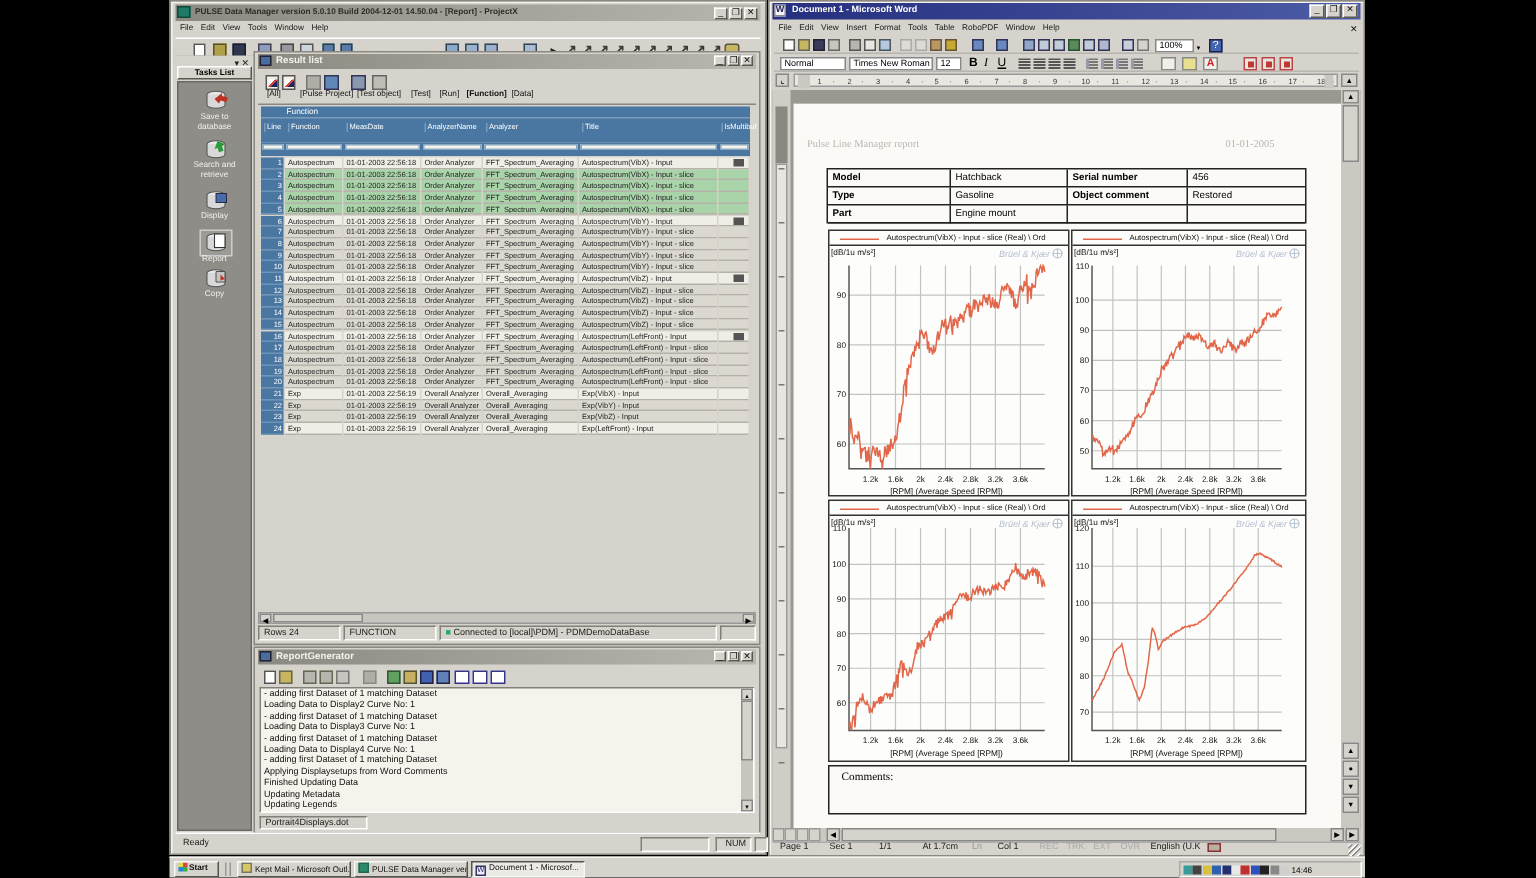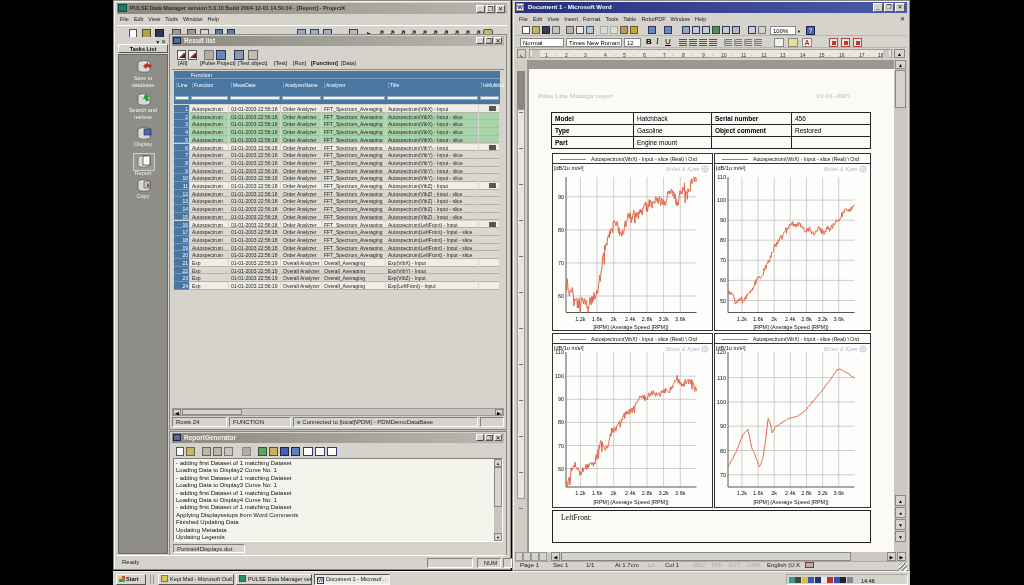--- a/index.html
+++ b/index.html
@@ -713,21 +713,21 @@
               <text x="123.8" y="150" font-size="5.5" text-anchor="middle" fill="#111">3.6k</text>
               <text x="76" y="159" font-size="5.5" text-anchor="middle" fill="#111">[RPM] (Average Speed [RPM])</text>
               <text x="143" y="6" font-size="6" text-anchor="end" fill="#b3bdd0" font-style="italic">Brüel &amp; Kjær</text>
               <circle cx="148" cy="4" r="3" fill="none" stroke="#b3bdd0" stroke-width="0.8"></circle>
               <path d="M145 4h6M148 1v6" stroke="#b3bdd0" stroke-width="0.6"></path>
               <text x="1" y="5" font-size="5.5" fill="#111">[dB/1u m/s²]</text>
               <polyline points="13.0,122.2 13.6,121.1 14.1,119.6 14.7,119.0 15.2,118.2 15.8,116.2 16.3,115.5 16.9,115.1 17.4,114.2 18.0,113.1 18.5,111.1 19.1,111.2 19.6,109.5 20.2,108.1 20.7,108.1 21.3,106.4 21.8,104.9 22.4,103.0 22.9,102.5 23.5,101.0 24.0,99.6 24.6,98.5 25.2,96.3 25.7,94.8 26.3,93.9 26.8,93.1 27.4,91.0 27.9,89.8 28.5,89.0 29.0,88.8 29.6,87.7 30.1,87.4 30.7,86.9 31.2,86.4 31.8,86.2 32.3,85.4 32.9,84.3 33.4,86.6 34.0,89.6 34.5,91.7 35.1,94.2 35.6,97.7 36.2,100.1 36.8,102.6 37.3,104.6 37.9,104.9 38.4,106.2 39.0,107.5 39.5,108.1 40.1,110.1 40.6,111.8 41.2,113.5 41.7,114.8 42.3,115.9 42.8,117.7 43.4,119.5 43.9,120.1 44.5,121.7 45.0,120.3 45.6,119.6 46.1,118.2 46.7,116.3 47.2,114.7 47.8,113.6 48.4,110.3 48.9,106.1 49.5,102.9 50.0,99.5 50.6,95.5 51.1,91.0 51.7,86.0 52.2,81.6 52.8,75.8 53.3,73.4 53.9,75.4 54.4,75.8 55.0,77.9 55.5,79.9 56.1,82.3 56.6,84.8 57.2,88.0 57.7,87.4 58.3,86.2 58.8,85.1 59.4,83.8 60.0,82.6 60.5,82.0 61.1,81.2 61.6,81.9 62.2,81.3 62.7,80.1 63.3,80.1 63.8,80.4 64.4,79.6 64.9,78.9 65.5,78.3 66.0,78.9 66.6,77.5 67.1,77.3 67.7,77.5 68.2,76.8 68.8,76.0 69.3,76.4 69.9,75.5 70.4,75.3 71.0,75.6 71.6,75.0 72.1,74.5 72.7,74.5 73.2,73.2 73.8,73.7 74.3,73.4 74.9,72.7 75.4,72.7 76.0,72.9 76.5,72.9 77.1,72.6 77.6,72.1 78.2,73.0 78.7,71.9 79.3,71.8 79.8,72.0 80.4,71.7 80.9,72.1 81.5,71.2 82.1,71.4 82.6,71.2 83.2,71.0 83.7,70.8 84.3,69.8 84.8,69.3 85.4,69.7 85.9,68.9 86.5,68.2 87.0,68.2 87.6,67.9 88.1,67.4 88.7,67.2 89.2,66.6 89.8,65.8 90.3,65.1 90.9,64.4 91.4,64.3 92.0,63.9 92.5,62.4 93.1,62.1 93.7,61.5 94.2,60.8 94.8,60.4 95.3,59.3 95.9,58.9 96.4,57.8 97.0,56.9 97.5,57.2 98.1,55.6 98.6,55.8 99.2,55.3 99.7,54.7 100.3,53.5 100.8,52.6 101.4,51.9 101.9,52.2 102.5,51.2 103.0,50.0 103.6,49.4 104.1,48.7 104.7,48.7 105.3,48.0 105.8,47.4 106.4,46.5 106.9,45.6 107.5,44.4 108.0,43.8 108.6,43.7 109.1,42.9 109.7,41.9 110.2,40.7 110.8,40.5 111.3,39.5 111.9,38.9 112.4,38.0 113.0,37.8 113.5,37.2 114.1,36.4 114.6,35.2 115.2,35.1 115.7,34.4 116.3,32.8 116.9,32.4 117.4,31.3 118.0,31.0 118.5,30.2 119.1,29.1 119.6,28.0 120.2,27.7 120.7,26.6 121.3,25.0 121.8,24.9 122.4,25.2 122.9,24.1 123.5,24.6 124.0,24.6 124.6,23.9 125.1,23.8 125.7,24.6 126.2,24.5 126.8,24.6 127.3,25.5 127.9,25.6 128.5,26.5 129.0,26.0 129.6,26.6 130.1,26.5 130.7,26.7 131.2,27.5 131.8,27.5 132.3,27.5 132.9,28.8 133.4,28.4 134.0,29.2 134.5,29.1 135.1,30.5 135.6,30.6 136.2,31.2 136.7,31.5 137.3,31.1 137.8,31.9 138.4,32.4 138.9,32.0 139.5,33.3" stroke="#e2674a" stroke-width="1" fill="none"></polyline>
             </svg>
           </div>
           <div style="position:absolute;left:23px;top:441px;width:319px;height:33px;border:1px solid #222">
-            <div style="position:absolute;left:8px;top:2px;font-size:7.5px;font-family:'Liberation Serif',serif">LeftFront:</div>
+            <div style="position:absolute;left:8px;top:2px;font-size:7.5px;font-family:'Liberation Serif',serif">Comments:</div>
           </div>
     </div>
 
     <div style="position:absolute;right:0;top:0;width:13px;bottom:0;background:#cbc8c1">
       <div style="position:absolute;top:0;left:1px;width:11px;height:9px;background:#d6d3cc;border:1px solid #888;font-size:5px;text-align:center;line-height:8px">▲</div>
       <div style="position:absolute;top:10px;left:1px;width:11px;height:38px;background:#d6d3cc;border:1px solid #888"></div>
       <div style="position:absolute;bottom:48px;left:1px;width:11px;height:11px;background:#d6d3cc;border:1px solid #888;font-size:5px;text-align:center;line-height:10px">▲</div>
       <div style="position:absolute;bottom:36px;left:1px;width:11px;height:11px;background:#d6d3cc;border:1px solid #888;font-size:5px;text-align:center;line-height:10px">●</div>
       <div style="position:absolute;bottom:24px;left:1px;width:11px;height:11px;background:#d6d3cc;border:1px solid #888;font-size:5px;text-align:center;line-height:10px">▼</div>
       <div style="position:absolute;bottom:12px;left:1px;width:11px;height:11px;background:#d6d3cc;border:1px solid #888;font-size:5px;text-align:center;line-height:10px">▼</div>

